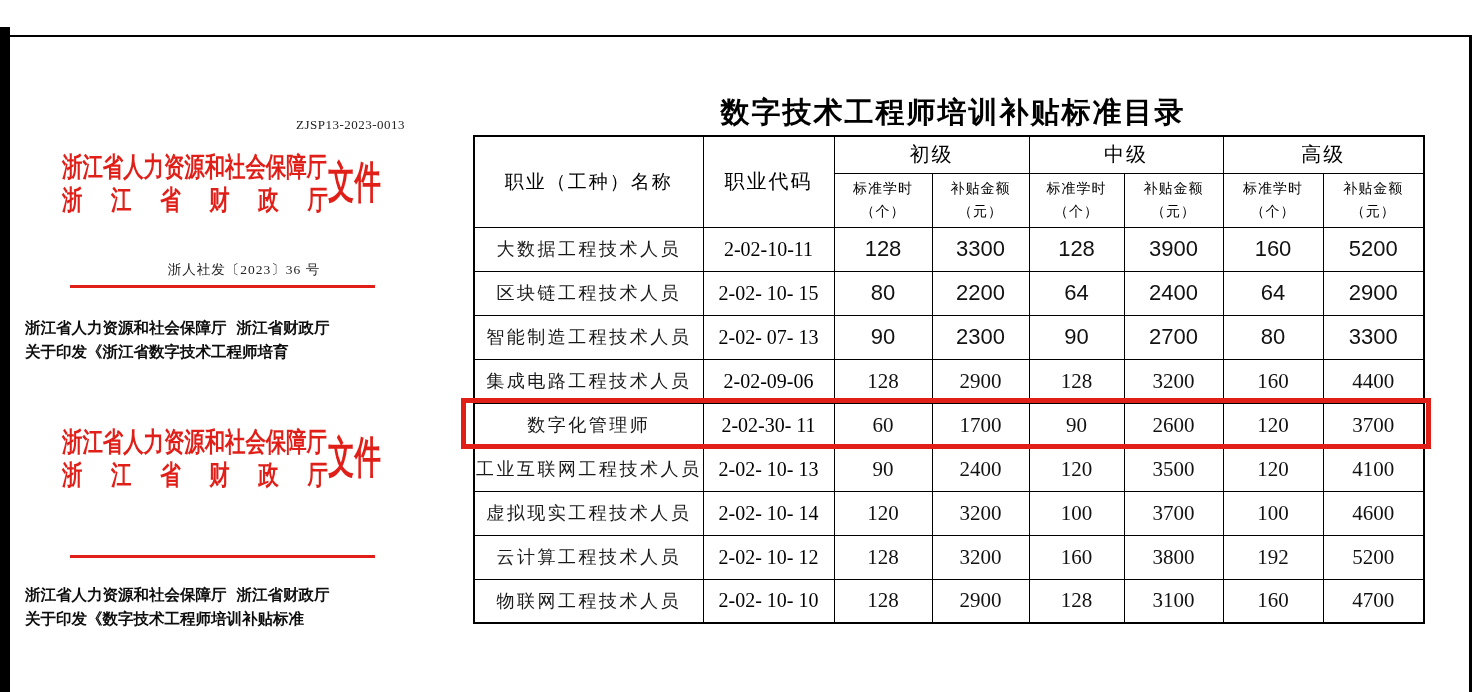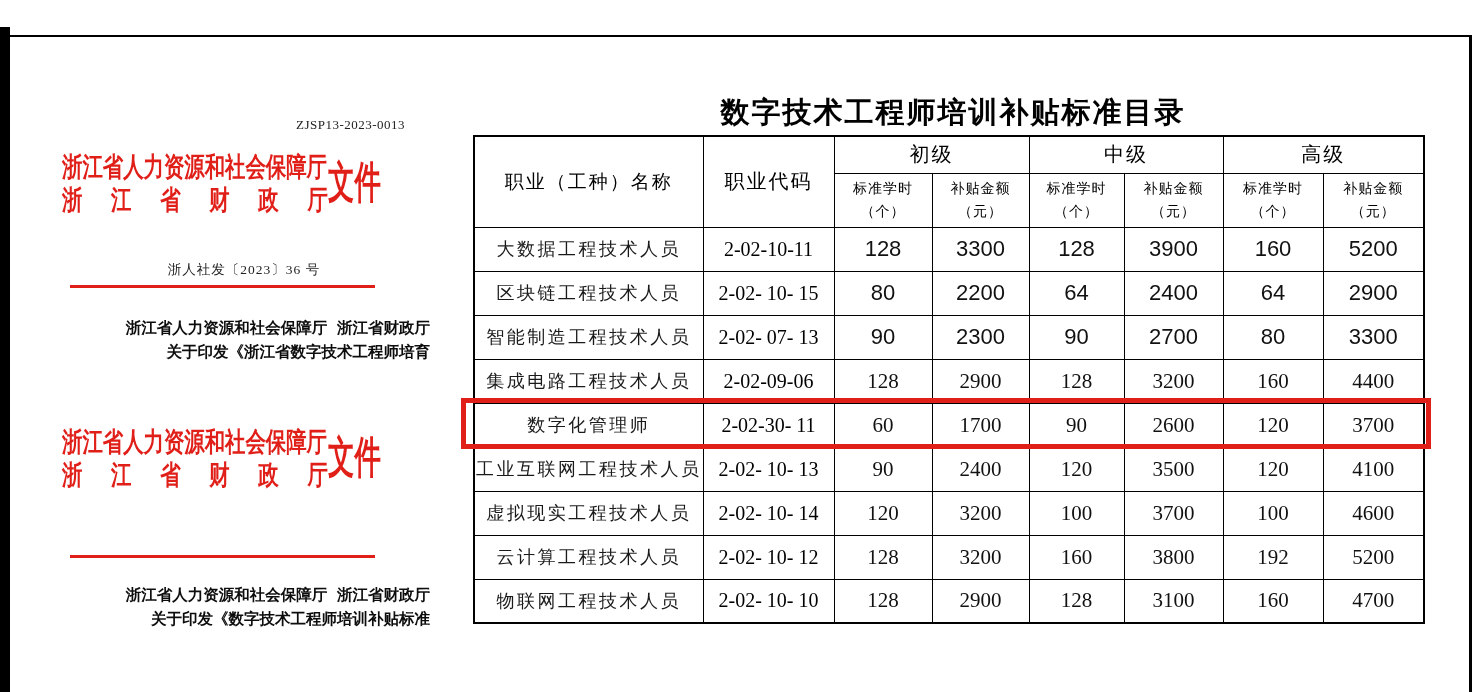--- a/index.html
+++ b/index.html
@@ -23,21 +23,21 @@
   .rh-text  { width:352px; transform:scaleX(.755); transform-origin:left center; }
   .rh-line1 { font-size:27px; line-height:36px; white-space:nowrap; }
   .rh-line2 { font-size:27px; line-height:31px; display:flex; justify-content:space-between; }
   .rh-suffix{ font-size:44px; transform:scaleX(.60); transform-origin:left center; margin-left:-86px; white-space:nowrap; }
   .issue-number { position:absolute; left:44px; width:400px; text-align:center; font-size:13.5px; color:#222; letter-spacing:1px; }
   #issue-1 { top:234px; }
   #issue-2 { top:504px; }
   .red-rule { position:absolute; left:70px; width:305px; height:3px; background:var(--red); }
   #rule-1 { top:258px; }
   #rule-2 { top:528px; }
-  .notice { position:absolute; left:25px; width:405px; text-align:right; font-weight:bold;
+  .notice { position:absolute; left:25px; width:405px; text-align:left; font-weight:bold;
             font-size:15.5px; line-height:23.5px; color:#0d0d0d; word-spacing:6px; }
   #notice-1 { top:289px; }
   #notice-2 { top:556px; }
 
   
   .table-title { position:absolute; left:478px; top:66px; width:950px; text-align:center;
                  font-size:29px; font-weight:bold; letter-spacing:2px; color:#000; }
   table.subsidy { position:absolute; left:473px; top:108px; border-collapse:collapse; table-layout:fixed;
                   border:2px solid #000; }
   table.subsidy th, table.subsidy td { border:1.5px solid #000; text-align:center; vertical-align:middle; padding:0; }

